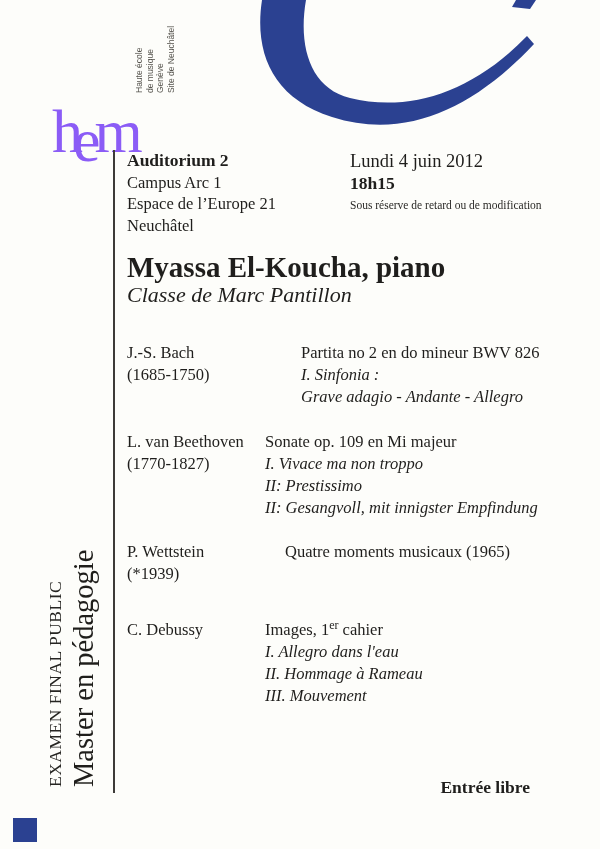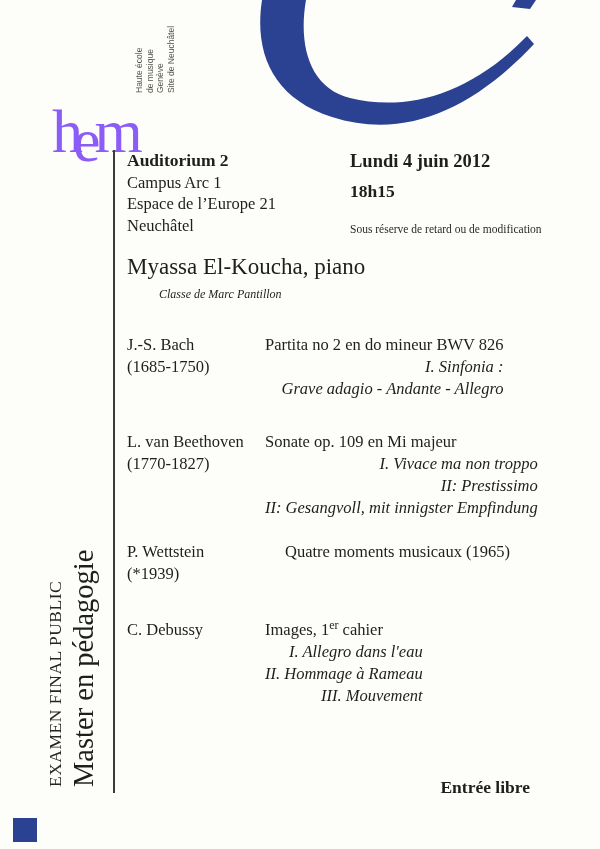--- a/index.html
+++ b/index.html
@@ -30,34 +30,34 @@
   }
 
   .c-mark { position:absolute; left:246px; top:0; width:292px; height:136px; }
 
   .divider { position:absolute; left:113px; top:150px; width:1.5px; height:643px; background:#3d3b38; }
 
   .venue { position:absolute; left:127px; top:150px; font-size:16.5px; line-height:21.5px; }
   .venue .hall { font-weight:bold; font-size:17.5px; }
 
   .event { position:absolute; left:350px; top:150px; }
-  .event .date { font-weight:bold; font-size:18.5px; line-height:23px; }
-  .event .time { font-weight:bold; font-size:17.5px; line-height:21px; margin-top:8px; }
-  .event .note { font-size:11.5px; line-height:14px; margin-top:20px; color:#2a2926; }
+  .event .date { font-weight:normal; font-size:18.5px; line-height:23px; }
+  .event .time { font-weight:bold; font-size:17.5px; line-height:21px; margin-top:0; }
+  .event .note { font-size:11.5px; line-height:14px; margin-top:4px; color:#2a2926; }
 
   .performer { position:absolute; left:127px; top:253px; }
-  .performer .name  { font-weight:normal; font-size:23px; line-height:28px; }
-  .performer .class { font-style:italic; font-size:12px; line-height:27px;margin-left:32px; }
+  .performer .name  { font-weight:bold; font-size:29px; line-height:28px; }
+  .performer .class { font-style:italic; font-size:22px; line-height:27px; }
 
   .program-entry { position:absolute; left:127px; display:flex; font-size:16.5px; line-height:22px; }
   .program-entry .composer-col { width:138px; flex:none; }
   .program-entry .piece-col { flex:1; }
-  .movement { font-style:italic;text-align:right; }
+  .movement { font-style:italic; }
   .work sup { font-size:12px; line-height:0; }
-  .entry-0 { top:334px; }
+  .entry-0 { top:342px;gap:36px; }
   .entry-1 { top:431px; }
   .entry-2 { top:541px;gap:20px; }
   .entry-3 { top:619px; }
 
   .experts   { position:absolute; left:127px; top:744px; font-size:16px; }
   .admission { position:absolute; right:70px; top:777px; font-weight:bold; font-size:17.5px; }
 
   .vtext-exam {
     position:absolute; left:45px; top:787px;
     transform:rotate(-90deg); transform-origin:0 0;

